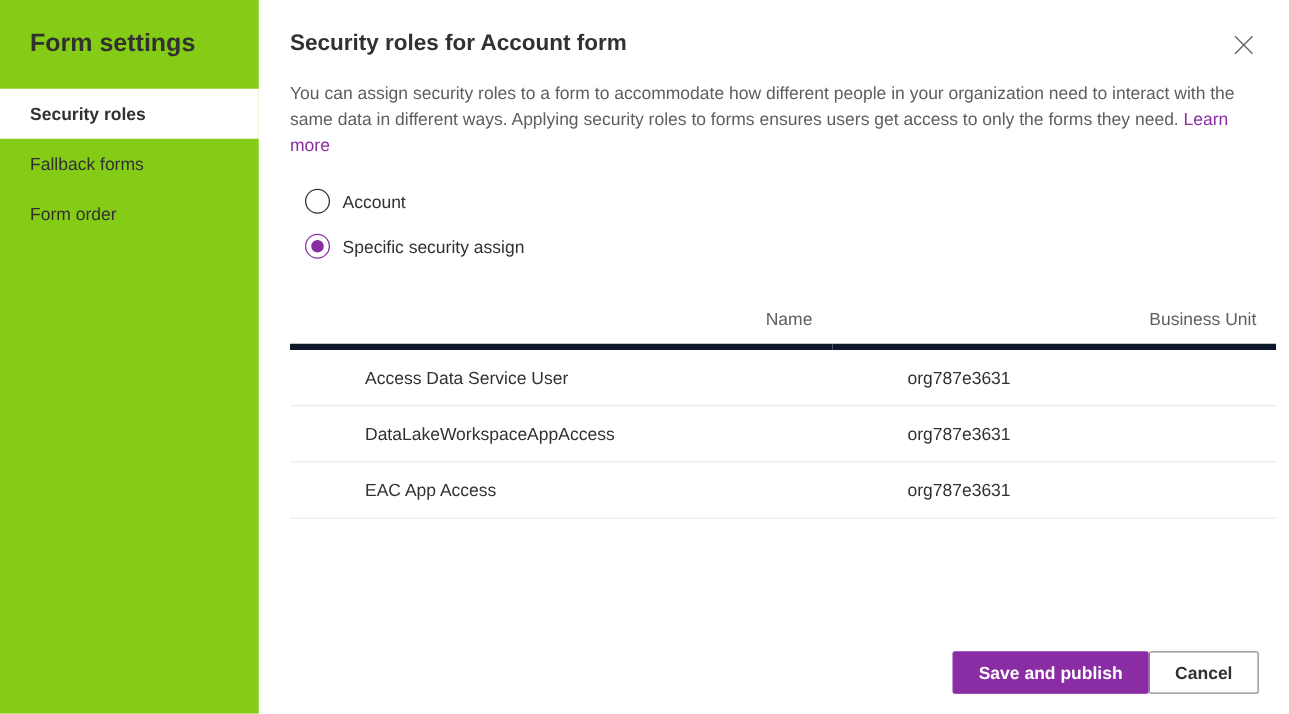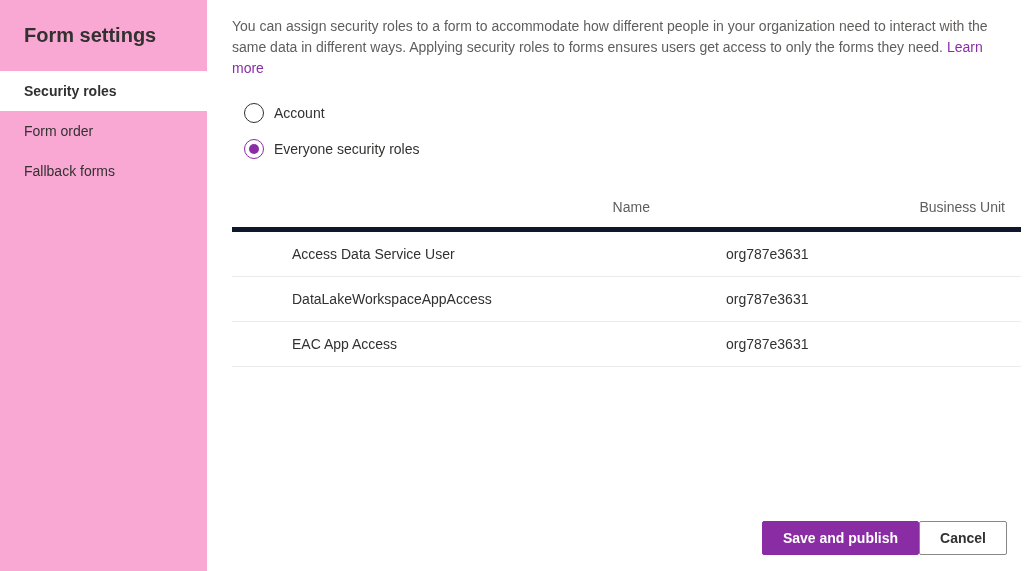--- a/index.html
+++ b/index.html
@@ -12,21 +12,21 @@
       font-size: 14px;
       color: #323130;
       background: #fff;
       width: 1031px;
       height: 571px;
       overflow: hidden;
       display: flex;
     }
     .sidebar {
       width: 208px;
-      background: #f9a8d4;
+      background: #84cc16;
       border-right: 1px solid #fff;
       flex-shrink: 0;
     }
     .sidebar-title {
       font-size: 20px;
       font-weight: 600;
       padding: 24px 24px 24px 24px;
       color: #323130;
     }
     .nav-item {
@@ -195,43 +195,52 @@
   </style>
 </head>
 <body>
 
 <aside class="sidebar">
   <h1 class="sidebar-title">Form settings</h1>
   <div class="nav-item active">
     <span>Security roles</span>
   </div>
   <div class="nav-item">
+    <span>Fallback forms</span>
+  </div>
+  <div class="nav-item">
     <span>Form order</span>
   </div>
-  <div class="nav-item">
-    <span>Fallback forms</span>
-  </div>
 </aside>
 
 <main class="main">
+  <div class="header">
+    <h2>Security roles for Account form</h2>
+    <button class="close-btn">
+      <svg viewBox="0 0 16 16" stroke="currentColor" stroke-width="1" fill="none">
+        <line x1="1" y1="1" x2="15" y2="15"></line>
+        <line x1="15" y1="1" x2="1" y2="15"></line>
+      </svg>
+    </button>
+  </div>
 
   <div class="description">
     <span>You can assign security roles to a form to accommodate how different people in your organization need to interact with the same data in different ways. Applying security roles to forms ensures users get access to only the forms they need. </span><a class="learn-more">Learn more</a>
   </div>
 
   <div class="radio-group">
     <label class="radio-option">
       <span class="radio-circle"></span>
       <span class="radio-label">Account</span>
     </label>
     <label class="radio-option">
       <span class="radio-circle selected">
           <span class="radio-dot"></span>
         </span>
-      <span class="radio-label">Everyone security roles</span>
+      <span class="radio-label">Specific security assign</span>
     </label>
   </div>
 
   <div class="table-container">
     <div class="table-scroll">
       <table class="data-table">
         <thead>
           <tr>
             <th>Name</th>
             <th>Business Unit</th>

